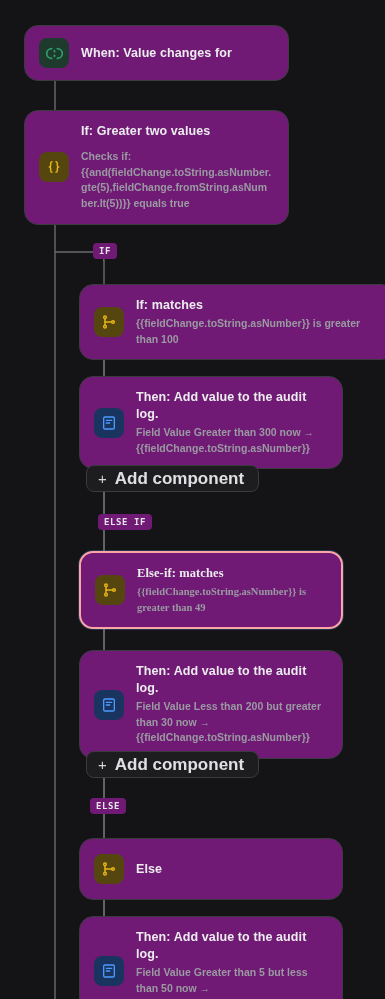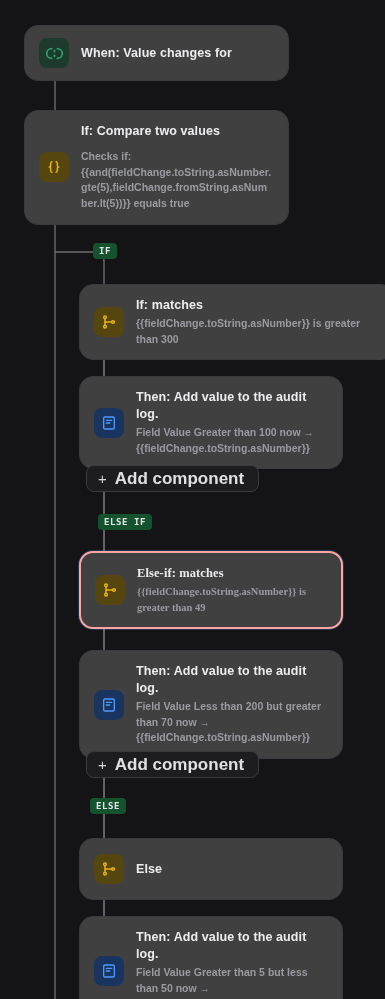--- a/index.html
+++ b/index.html
@@ -30,21 +30,21 @@
     inset: 0;
     width: 385px;
     height: 999px;
     pointer-events: none;
     z-index: 0;
   }
 
   
   .card {
     position: absolute;
-    background: #404040;
+    background: #701a75;
     border: 1px solid #3a3a3f;
     border-radius: 14px;
     display: flex;
     align-items: center;
     gap: 12px;
     padding: 12px 16px 12px 14px;
     z-index: 2;
   }
 
   .card.selected {
@@ -86,21 +86,21 @@
     line-height: 1.5;
     margin-top: 2px;
     word-break: break-word;
   }
 
   .subtitle.plain { font-weight: normal; }
 
   
   .badge {
     position: absolute;
-    background: #14532d;
+    background: #701a75;
     color: #e4e4e8;
     font-family: "DejaVu Sans Mono", monospace;
     font-size: 9px;
     font-weight: bold;
     letter-spacing: .6px;
     padding: 3px 6px 2px;
     border-radius: 4px;
     z-index: 3;
     line-height: 1.2;
   }
@@ -180,55 +180,55 @@
   </div>
 
   <div class="card" style="left:24px; top:110px; width:265px; align-items:center;">
     <span class="ico ico-amber">
       <svg width="16" height="16" viewBox="0 0 24 24" fill="none" stroke="#e8b417" stroke-width="2.2" stroke-linecap="round" stroke-linejoin="round">
         <path d="M9 4 C6.5 4 7 8 7 10 C7 11.2 5.8 12 5 12 C5.8 12 7 12.8 7 14 C7 16 6.5 20 9 20"></path>
         <path d="M15 4 C17.5 4 17 8 17 10 C17 11.2 18.2 12 19 12 C18.2 12 17 12.8 17 14 C17 16 17.5 20 15 20"></path>
       </svg>
     </span>
     <div class="body">
-      <div class="title">If: Compare two values</div>
+      <div class="title">If: Greater two values</div>
       <div class="subtitle" style="margin-top:9px;">Checks if:</div>
       <div class="subtitle" style="margin-top:0;">{{and(fieldChange.toString.asNumber.gte(5),fieldChange.fromString.asNumber.lt(5))}} equals true</div>
     </div>
   </div>
 
   <div class="badge" style="left:93px; top:243px;">IF</div>
 
   <div class="card" style="left:79px; top:284px; width:316px;">
     <span class="ico ico-amber">
       <svg width="16" height="16" viewBox="0 0 24 24" fill="none" stroke="#e8b417" stroke-width="2.2" stroke-linecap="round" stroke-linejoin="round">
         <circle cx="6" cy="5" r="2"></circle>
         <circle cx="18" cy="12" r="2"></circle>
         <circle cx="6" cy="19" r="2"></circle>
         <path d="M6 7 L6 17"></path>
         <path d="M6 12 L16 12"></path>
       </svg>
     </span>
     <div class="body">
       <div class="title">If: matches</div>
-      <div class="subtitle">{{fieldChange.toString.asNumber}} is greater than 300</div>
+      <div class="subtitle">{{fieldChange.toString.asNumber}} is greater than 100</div>
     </div>
   </div>
 
   <div class="card" style="left:79px; top:376px; width:264px;">
     <span class="ico ico-blue">
       <svg width="16" height="16" viewBox="0 0 24 24" fill="none" stroke="#4c9aff" stroke-width="2" stroke-linecap="round" stroke-linejoin="round">
         <rect x="4" y="3" width="16" height="18" rx="2"></rect>
         <path d="M8 8 L16 8"></path>
         <path d="M8 12 L13 12"></path>
       </svg>
     </span>
     <div class="body">
       <div class="title">Then: Add value to the audit log.</div>
-      <div class="subtitle">Field Value Greater than 100 now → {{fieldChange.toString.asNumber}}</div>
+      <div class="subtitle">Field Value Greater than 300 now → {{fieldChange.toString.asNumber}}</div>
     </div>
   </div>
 
   <div class="addbtn" style="left:86px; top:465px;">
     <span class="plus">+</span>
     <span class="lbl">Add component</span>
   </div>
 
   <div class="badge" style="left:98px; top:514px;">ELSE IF</div>
 
@@ -251,21 +251,21 @@
   <div class="card" style="left:79px; top:650px; width:264px;">
     <span class="ico ico-blue">
       <svg width="16" height="16" viewBox="0 0 24 24" fill="none" stroke="#4c9aff" stroke-width="2" stroke-linecap="round" stroke-linejoin="round">
         <rect x="4" y="3" width="16" height="18" rx="2"></rect>
         <path d="M8 8 L16 8"></path>
         <path d="M8 12 L13 12"></path>
       </svg>
     </span>
     <div class="body">
       <div class="title">Then: Add value to the audit log.</div>
-      <div class="subtitle">Field Value Less than 200 but greater than 70 now → {{fieldChange.toString.asNumber}}</div>
+      <div class="subtitle">Field Value Less than 200 but greater than 30 now → {{fieldChange.toString.asNumber}}</div>
     </div>
   </div>
 
   <div class="addbtn" style="left:86px; top:751px;">
     <span class="plus">+</span>
     <span class="lbl">Add component</span>
   </div>
 
   <div class="badge" style="left:90px; top:798px;">ELSE</div>
 

